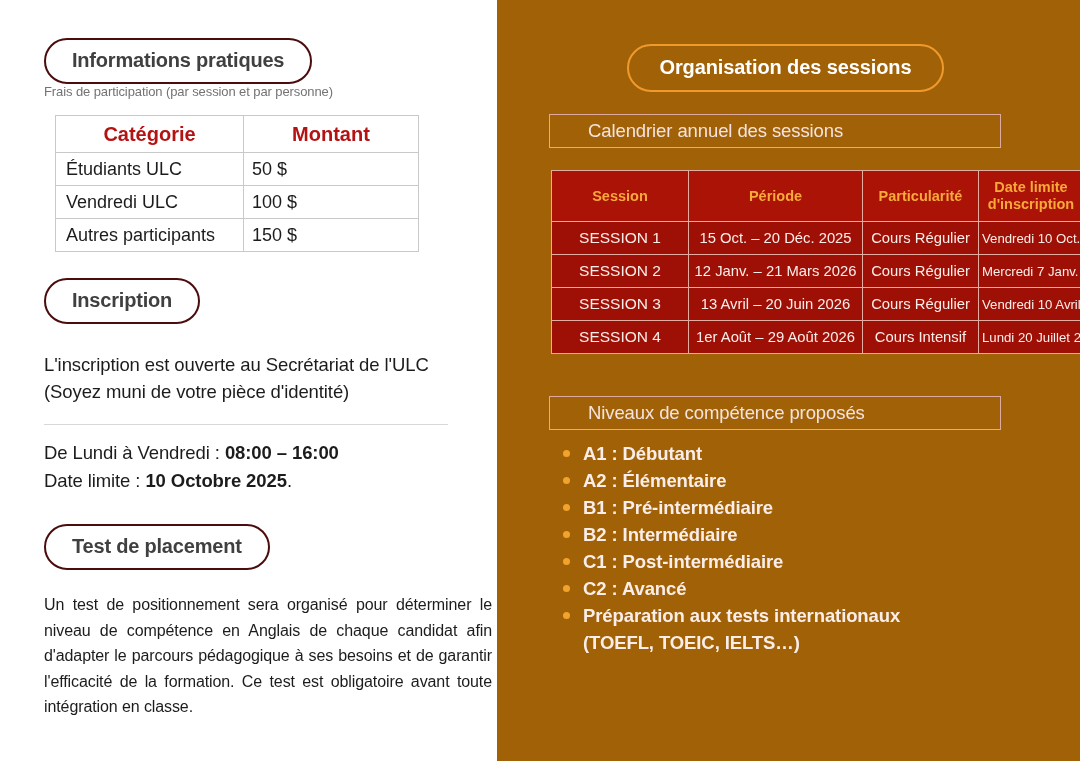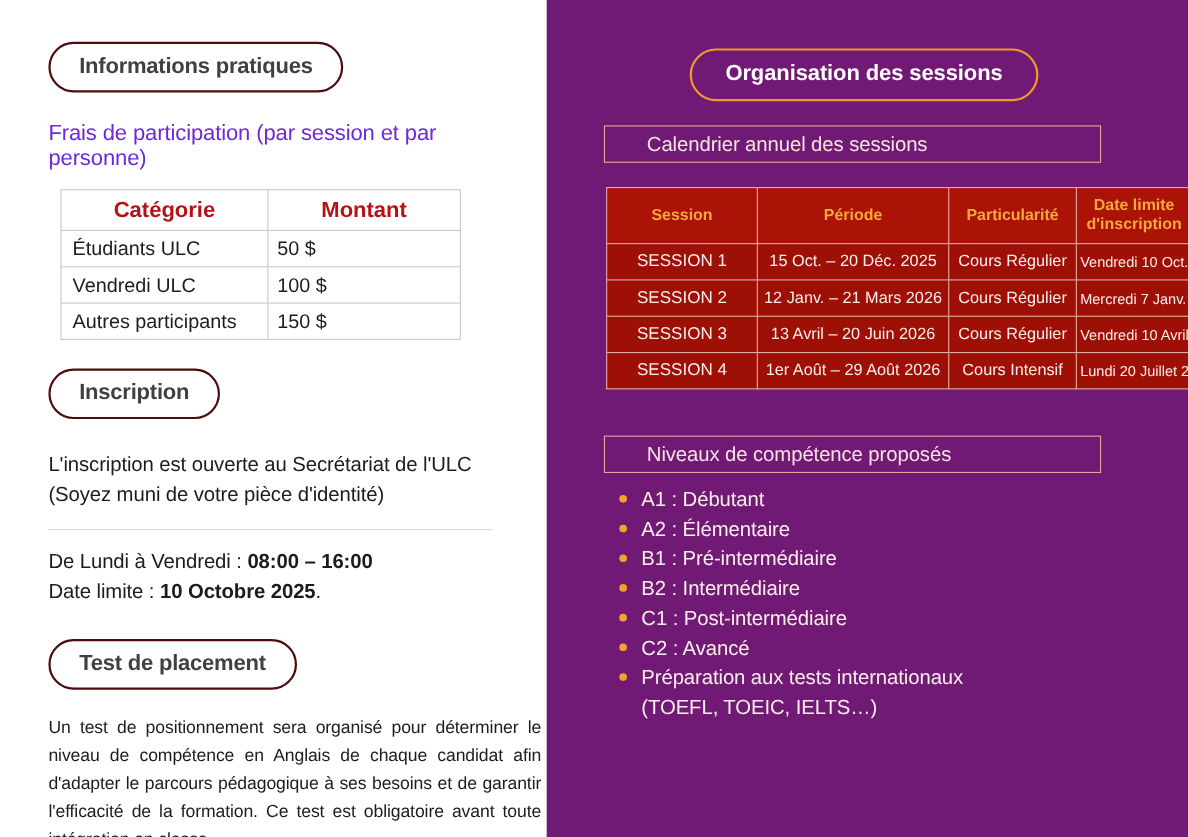--- a/index.html
+++ b/index.html
@@ -37,23 +37,22 @@
     padding: 9px 26px 10px 26px;
     color: #404040;
     font-weight: bold;
     font-size: 20px;
     letter-spacing: -0.2px;
     background: #ffffff;
     white-space: nowrap;
   }
 
   .lead-text {
-    font-size: 20px;
-    color: #6d28d9;
-    margin-top: 26px;
+    font-size: 13px;
+    color: #737373;
     letter-spacing: -0.1px;
   }
 
   
   .fee-table {
     border-collapse: collapse;
     margin-top: 16px;
     margin-left: 11px;
     width: 363px;
     table-layout: fixed;
@@ -116,21 +115,21 @@
     line-height: 1.6;
     text-align: justify;
     width: 448px;
     letter-spacing: -0.1px;
   }
 
   
   .right-panel {
     width: 583px;
     height: 761px;
-    background: #701a75;
+    background: #a16207;
     box-sizing: border-box;
     padding: 44px 58px 0 52px;
     position: relative;
   }
 
   .pill-light {
     display: inline-block;
     border: 2.5px solid #f09a2e;
     border-radius: 999px;
     padding: 10px 30px 11px 30px;
@@ -201,20 +200,21 @@
     font-size: 18.5px;
     padding-left: 38px;
     margin-top: 42px;
     letter-spacing: -0.1px;
   }
 
   .levels {
     list-style: none;
     margin: 10px 0 0 0;
     padding: 0 0 0 14px;
+    font-weight: bold;
   }
   .levels li {
     color: #fbeeea;
     font-size: 18.5px;
     line-height: 1.46;
     position: relative;
     padding-left: 20px;
     letter-spacing: -0.1px;
   }
   .levels li::before {

